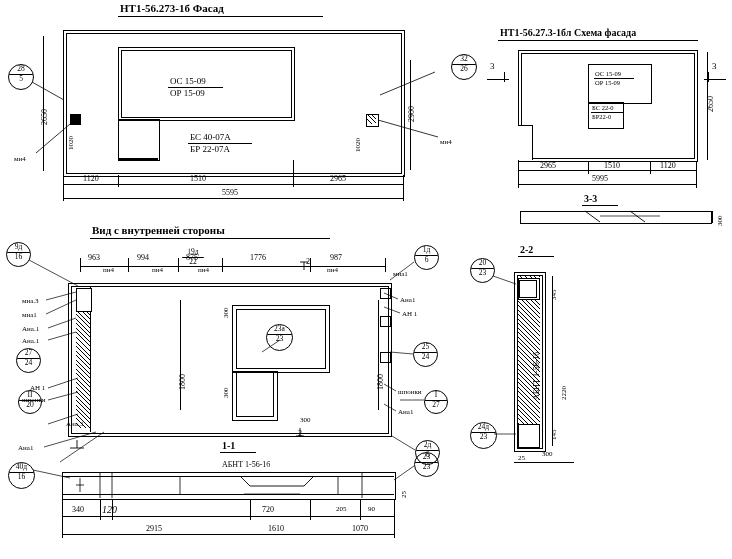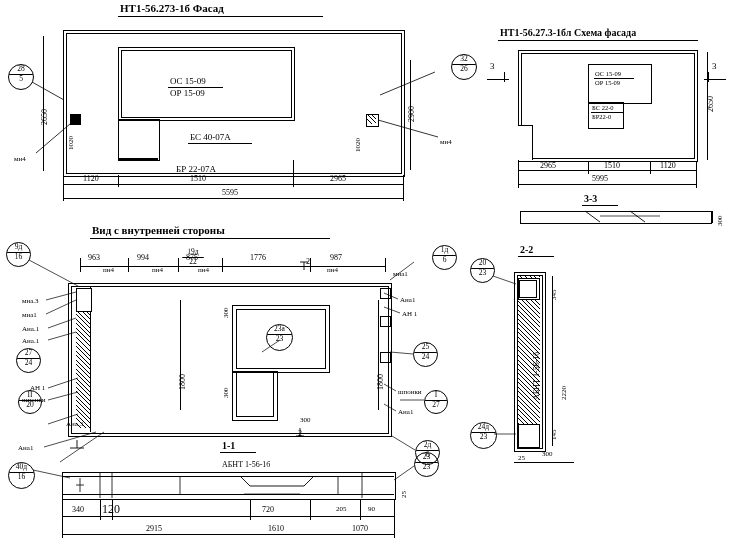--- a/index.html
+++ b/index.html
@@ -38,21 +38,21 @@
   <div class="box2" style="left:118px;top:47px;width:175px;height:72px;"></div>
   <div class="box" style="left:121px;top:50px;width:169px;height:66px;"></div>
   <div class="lbl" style="left:170px;top:76px;">ОС 15-09</div>
   <div class="hr" style="left:168px;top:87px;width:55px;"></div>
   <div class="lbl" style="left:170px;top:88px;">ОР 15-09</div>
 
   <div class="box2" style="left:118px;top:119px;width:40px;height:40px;"></div>
   <div class="hr2" style="left:118px;top:158px;width:40px;"></div>
   <div class="lbl" style="left:190px;top:132px;">БС 40-07А</div>
   <div class="hr" style="left:188px;top:143px;width:64px;"></div>
-  <div class="lbl" style="left:176px;top:144px;margin-top:20px;">БР 22-07А</div>
+  <div class="lbl" style="left:190px;top:144px;">БР 22-07А</div>
 
   <div class="box" style="left:70px;top:114px;width:9px;height:9px;background:#000;"></div>
   <div class="box" style="left:366px;top:114px;width:11px;height:11px;"></div>
   <div class="hatch" style="left:367px;top:115px;width:9px;height:9px;"></div>
 
   <div class="sm" style="left:14px;top:155px;">мн4</div>
   <div class="sm" style="left:440px;top:138px;">мн4</div>
   <svg width="732" height="559">
     <line x1="36" y1="153" x2="70" y2="124" stroke="#000" stroke-width="0.8"></line>
     <line x1="438" y1="137" x2="378" y2="120" stroke="#000" stroke-width="0.8"></line>
@@ -227,21 +227,21 @@
   <div class="box" style="left:380px;top:352px;width:9px;height:9px;"></div>
 
   <div class="bal" style="left:6px;top:242px;width:23px;height:23px;">
     <span class="top">9д</span>
     <span>16</span>
   </div>
   <div class="bal" style="left:182px;top:248px;width:22px;height:22px;border:none;">
     <span class="top" style="border-bottom:1px solid #000;">19д</span>
     <span>22</span>
   </div>
-  <div class="bal" style="left:414px;top:245px;width:23px;height:23px;margin-left:18px;">
+  <div class="bal" style="left:414px;top:245px;width:23px;height:23px;">
     <span class="top">1д</span>
     <span>6</span>
   </div>
   <div class="bal" style="left:16px;top:348px;width:23px;height:23px;">
     <span class="top">27</span>
     <span>24</span>
   </div>
   <div class="bal" style="left:266px;top:324px;width:25px;height:25px;">
     <span class="top">23а</span>
     <span>23</span>
@@ -326,21 +326,21 @@
   <div class="hr" style="left:62px;top:516px;width:332px;"></div>
   <div class="hr" style="left:62px;top:534px;width:332px;"></div>
   <div class="vr" style="left:62px;top:500px;height:38px;"></div>
   <div class="vr" style="left:100px;top:500px;height:20px;"></div>
   <div class="vr" style="left:112px;top:500px;height:20px;"></div>
   <div class="vr" style="left:250px;top:500px;height:20px;"></div>
   <div class="vr" style="left:310px;top:500px;height:20px;"></div>
   <div class="vr" style="left:360px;top:500px;height:20px;"></div>
   <div class="vr" style="left:394px;top:500px;height:38px;"></div>
   <div class="dim" style="left:72px;top:505px;">340</div>
-  <div class="dim" style="left:102px;top:505px;font-size:12px;">120</div>
+  <div class="dim" style="left:102px;top:505px;font-size:10px;font-style:italic;">120</div>
   <div class="dim" style="left:146px;top:524px;">2915</div>
   <div class="dim" style="left:262px;top:505px;text-align:right;">720</div>
   <div class="dim" style="left:268px;top:524px;">1610</div>
   <div class="dim" style="left:336px;top:505px;font-size:7px;">205</div>
   <div class="dim" style="left:368px;top:505px;font-size:7px;">90</div>
   <div class="dim" style="left:352px;top:524px;">1070</div>
   <div class="dim vert" style="left:400px;top:498px;font-size:7px;">25</div>
 
   <div class="bal" style="left:414px;top:452px;width:23px;height:23px;">
     <span class="top">23</span>

